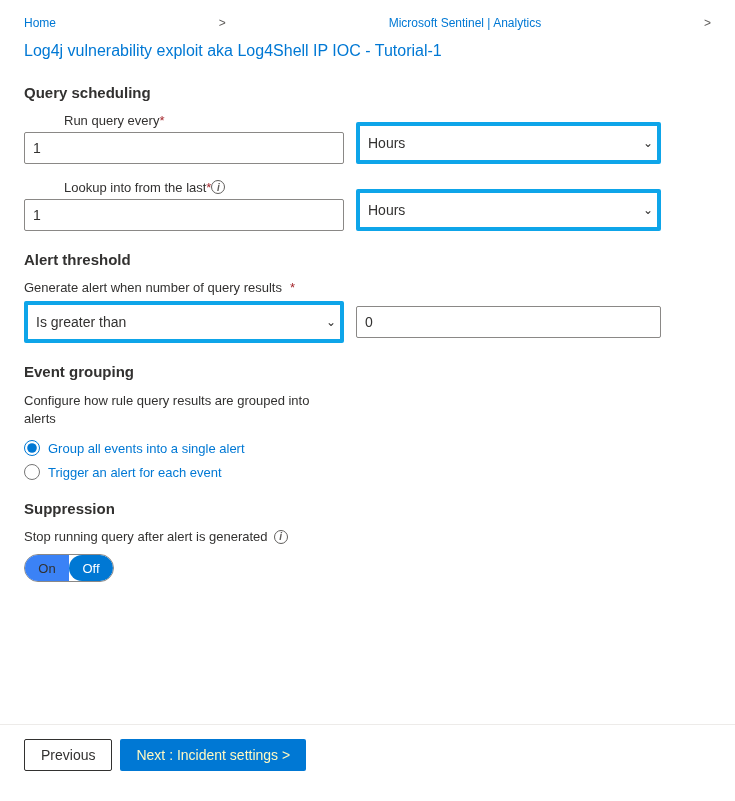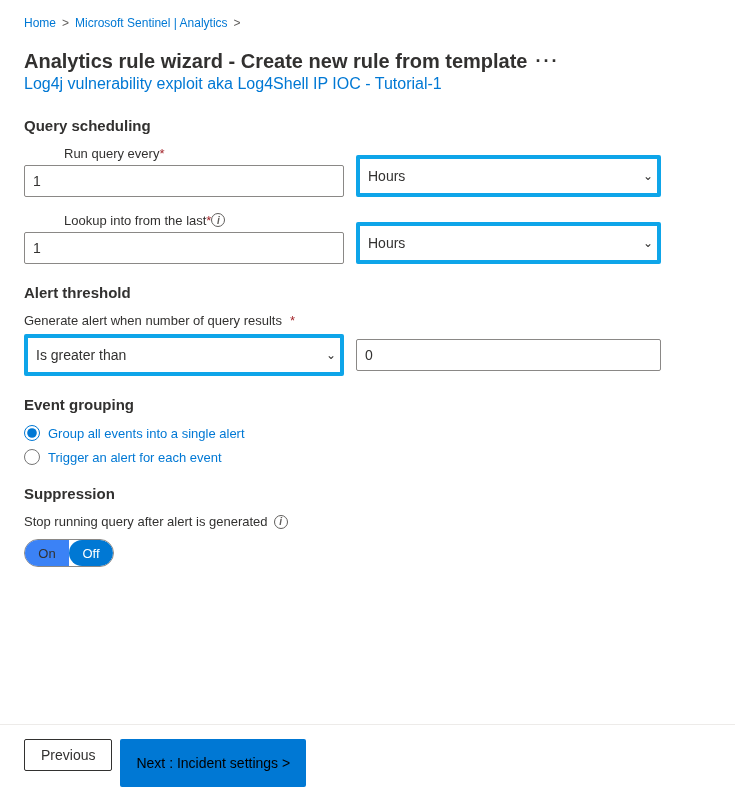--- a/index.html
+++ b/index.html
@@ -21,21 +21,22 @@
       padding: 16px 24px;
       max-width: 735px;
     }
 
     
     .breadcrumb {
       display: flex;
       align-items: center;
       gap: 6px;
       font-size: 12px;
-      margin-bottom: 20px;
+      margin-bottom: 12px;
+      justify-content: space-between;
     }
 
     .breadcrumb-link {
       color: #0078d4;
       text-decoration: none;
     }
 
     .breadcrumb-sep {
       color: #605e5c;
       font-size: 12px;
@@ -266,21 +267,21 @@
 
     .toggle-option.active {
       background: #0078d4;
       color: #fff;
       border-radius: 16px;
     }
 
     
     .footer {
       position: fixed;
-      bottom: 0;
+      bottom: 16px;
       left: 0;
       right: 0;
       width: 735px;
       border-top: 1px solid #edebe9;
       background: #fff;
       padding: 14px 24px;
       display: flex;
       gap: 8px;
     }
 
@@ -290,25 +291,25 @@
       border: 1px solid #323130;
       background: #fff;
       color: #323130;
       font-size: 14px;
       border-radius: 2px;
       cursor: pointer;
       font-family: inherit;
     }
 
     .btn-next {
-      height: 48px;
+      height: 32px;
       padding: 0 16px;
       border: none;
       background: #0078d4;
-      color: #000000;
+      color: #fef9c3;
       font-size: 14px;
       border-radius: 2px;
       cursor: pointer;
       font-family: inherit;
     }
 
     .content-area {
       padding-bottom: 80px;
     }
   </style>
@@ -318,24 +319,20 @@
 <div class="page-container">
   <div class="content-area">
 
     <div class="breadcrumb">
       <a class="breadcrumb-link" href="#">Home</a>
       <span class="breadcrumb-sep">&gt;</span>
       <a class="breadcrumb-link" href="#">Microsoft Sentinel | Analytics</a>
       <span class="breadcrumb-sep">&gt;</span>
     </div>
 
-    <div class="page-title">
-      <span>Analytics rule wizard - Create new rule from template</span>
-      <span class="page-title-ellipsis">···</span>
-    </div>
     <div class="page-subtitle">Log4j vulnerability exploit aka Log4Shell IP IOC - Tutorial-1</div>
 
     <div class="section-title">Query scheduling</div>
 
     <div class="form-row">
       <div class="form-group wide">
         <div class="form-label">
           <span>Run query every</span>
           <span class="required-star">*</span>
         </div>
@@ -391,20 +388,21 @@
         </select>
         <span class="select-chevron">⌄</span>
       </div>
       <div class="threshold-input-wrapper">
         <input class="form-input" type="text" value="0" style="">
       </div>
     </div>
 
     <div class="section-title">Event grouping</div>
 
+    <div class="event-description">Configure how rule query results are grouped into alerts</div>
 
     <div class="radio-group">
       <label class="radio-option">
         <input class="radio-input" type="radio" name="event-grouping" checked="" style="">
         <span class="radio-label">Group all events into a single alert</span>
       </label>
       <label class="radio-option">
         <input class="radio-input" type="radio" name="event-grouping" style="">
         <span class="radio-label">Trigger an alert for each event</span>
       </label>

